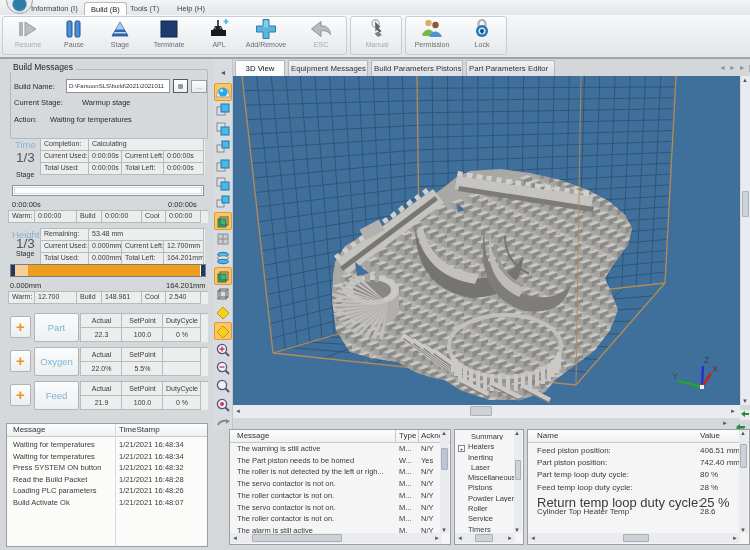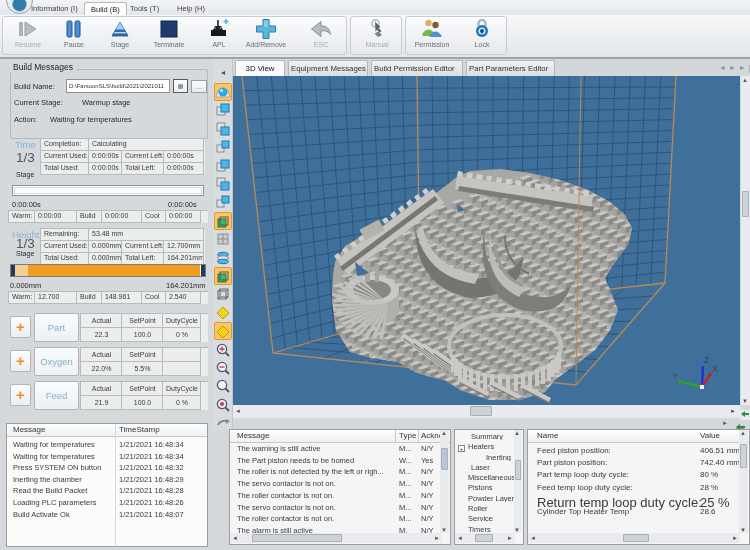--- a/index.html
+++ b/index.html
@@ -238,21 +238,20 @@
       <div class="cell" style="width:41px;text-align:center;color:#3a3a3a">100.0</div>
       <div class="cell" style="width:38px;text-align:center;color:#3a3a3a">0 %</div>
  </div>
 
  <div class="panel" style="left:0px;top:364px;width:202px;height:124px;background:#fbfbfa">
   <div class="phead" style="padding:1px 0 0 6px">Message<span style="position:absolute;left:112px">TimeStamp</span></div>
   <div style="position:absolute;left:108px;top:0;width:1px;height:126px;background:#d8dadc"></div>
   <div class="prow" style="padding:3px 0 0 6px">Waiting for temperatures<span style="position:absolute;left:112px">1/21/2021  16:48:34</span></div>
   <div class="prow" style="padding:2.6px 0 0 6px">Waiting for temperatures<span style="position:absolute;left:112px">1/21/2021  16:48:34</span></div>
   <div class="prow" style="padding:2.6px 0 0 6px">Press SYSTEM ON button<span style="position:absolute;left:112px">1/21/2021  16:48:32</span></div>
-  <div class="prow" style="padding:2.6px 0 0 6px">Inerting the chamber<span style="position:absolute;left:112px">1/21/2021  16:48:29</span></div>
   <div class="prow" style="padding:2.6px 0 0 6px">Read the Build Packet<span style="position:absolute;left:112px">1/21/2021  16:48:28</span></div>
   <div class="prow" style="padding:2.6px 0 0 6px">Loading PLC parameters<span style="position:absolute;left:112px">1/21/2021  16:48:26</span></div>
   <div class="prow" style="padding:2.6px 0 0 6px">Build Activate Ok<span style="position:absolute;left:112px">1/21/2021  16:48:07</span></div>
  </div>
 </div>
 
 <div id="strip" class="abs">
     <div class="stripbtn" style="top:2px;height:10px"><span style="font-size:7px;color:#555">◄</span></div>
     <div class="stripbtn hl" style="top:24px"><svg width="16" height="16" viewBox="0 0 16 16">
         <polygon points="3,5 13,5 15,12 1,12" fill="#e8eaec" stroke="#9aa"></polygon>
@@ -336,21 +335,21 @@
       </svg></div>
     <div class="stripbtn" style="top:355.2px"><svg width="16" height="16" viewBox="0 0 16 16">
         <path d="M3 10 q2 -5 10 -4" fill="none" stroke="#888" stroke-width="2"></path>
         <polygon points="11,4 15,6 11,9" fill="#888"></polygon>
       </svg></div>
   </div>
 
 <div id="tabbar" class="abs">
  <div class="tab active" style="left:2px;width:50px;text-align:center">3D View</div>
  <div class="tab" style="left:55px;width:80px">Equipment Messages</div>
- <div class="tab" style="left:138px;width:92px">Build Permission Editor</div>
+ <div class="tab" style="left:138px;width:92px">Build Parameters Pistons</div>
  <div class="tab" style="left:233px;width:89px">Part Parameters Editor</div>
  <span class="abs" style="left:486px;top:5px;font-size:7px;color:#8a8f94;letter-spacing:3px">◄►►|</span>
 </div>
 
 <div id="viewport" class="abs">
     <svg width="507" height="329" viewBox="0 0 507 329" style="display:block">
 <rect width="507" height="329" fill="#3f6f9b"></rect>
 <g stroke="#305578" stroke-width="1" fill="none">
 <line x1="23.6" y1="0.0" x2="52.2" y2="273.4"></line>
 <line x1="38.2" y1="0.0" x2="64.5" y2="269.8"></line>
@@ -2433,21 +2432,21 @@
  <div class="sb" style="position:absolute;left:0;bottom:1px;width:212px;height:10px">
       <div class="sbthumb" style="left:22px;top:1px;width:90px;height:8px"></div>
       <span class="arr" style="position:absolute;left:2px;top:2px">◄</span>
       <span class="arr" style="position:absolute;right:2px;top:2px">►</span>
     </div>
 </div>
 
 <div class="panel" style="left:454px;top:429px;width:70px;height:116px">
  <div class="prow" style="padding:2px 0 0 16px;height:10.3px;text-decoration:underline">Summary</div>
  <div class="prow" style="padding:2px 0 0 13px;height:10.3px"><span style="position:absolute;left:3px;top:15px;font-size:6px;border:1px solid #888;width:7px;height:7px;line-height:6px;text-align:center;background:#fff">+</span>Heaters</div>
- <div class="prow" style="padding:2px 0 0 31px;height:10.3px">Inerting</div>
+ <div class="prow" style="padding:2px 0 0 13px;height:10.3px">Inerting</div>
  <div class="prow" style="padding:2px 0 0 16px;height:10.3px">Laser</div>
  <div class="prow" style="padding:2px 0 0 13px;height:10.3px">Miscellaneous</div>
  <div class="prow" style="padding:2px 0 0 13px;height:10.3px">Pistons</div>
  <div class="prow" style="padding:2px 0 0 13px;height:10.3px">Powder Layer</div>
  <div class="prow" style="padding:2px 0 0 13px;height:10.3px">Roller</div>
  <div class="prow" style="padding:2px 0 0 13px;height:10.3px">Service</div>
  <div class="prow" style="padding:2px 0 0 13px;height:10.3px">Timers</div>
  <div class="sb" style="position:absolute;right:1px;top:0px;width:8px;height:103px">
       <div class="sbthumb" style="left:1px;top:30px;width:6px;height:20px"></div>
       <span class="arr" style="position:absolute;left:0px;top:0px">▲</span>

